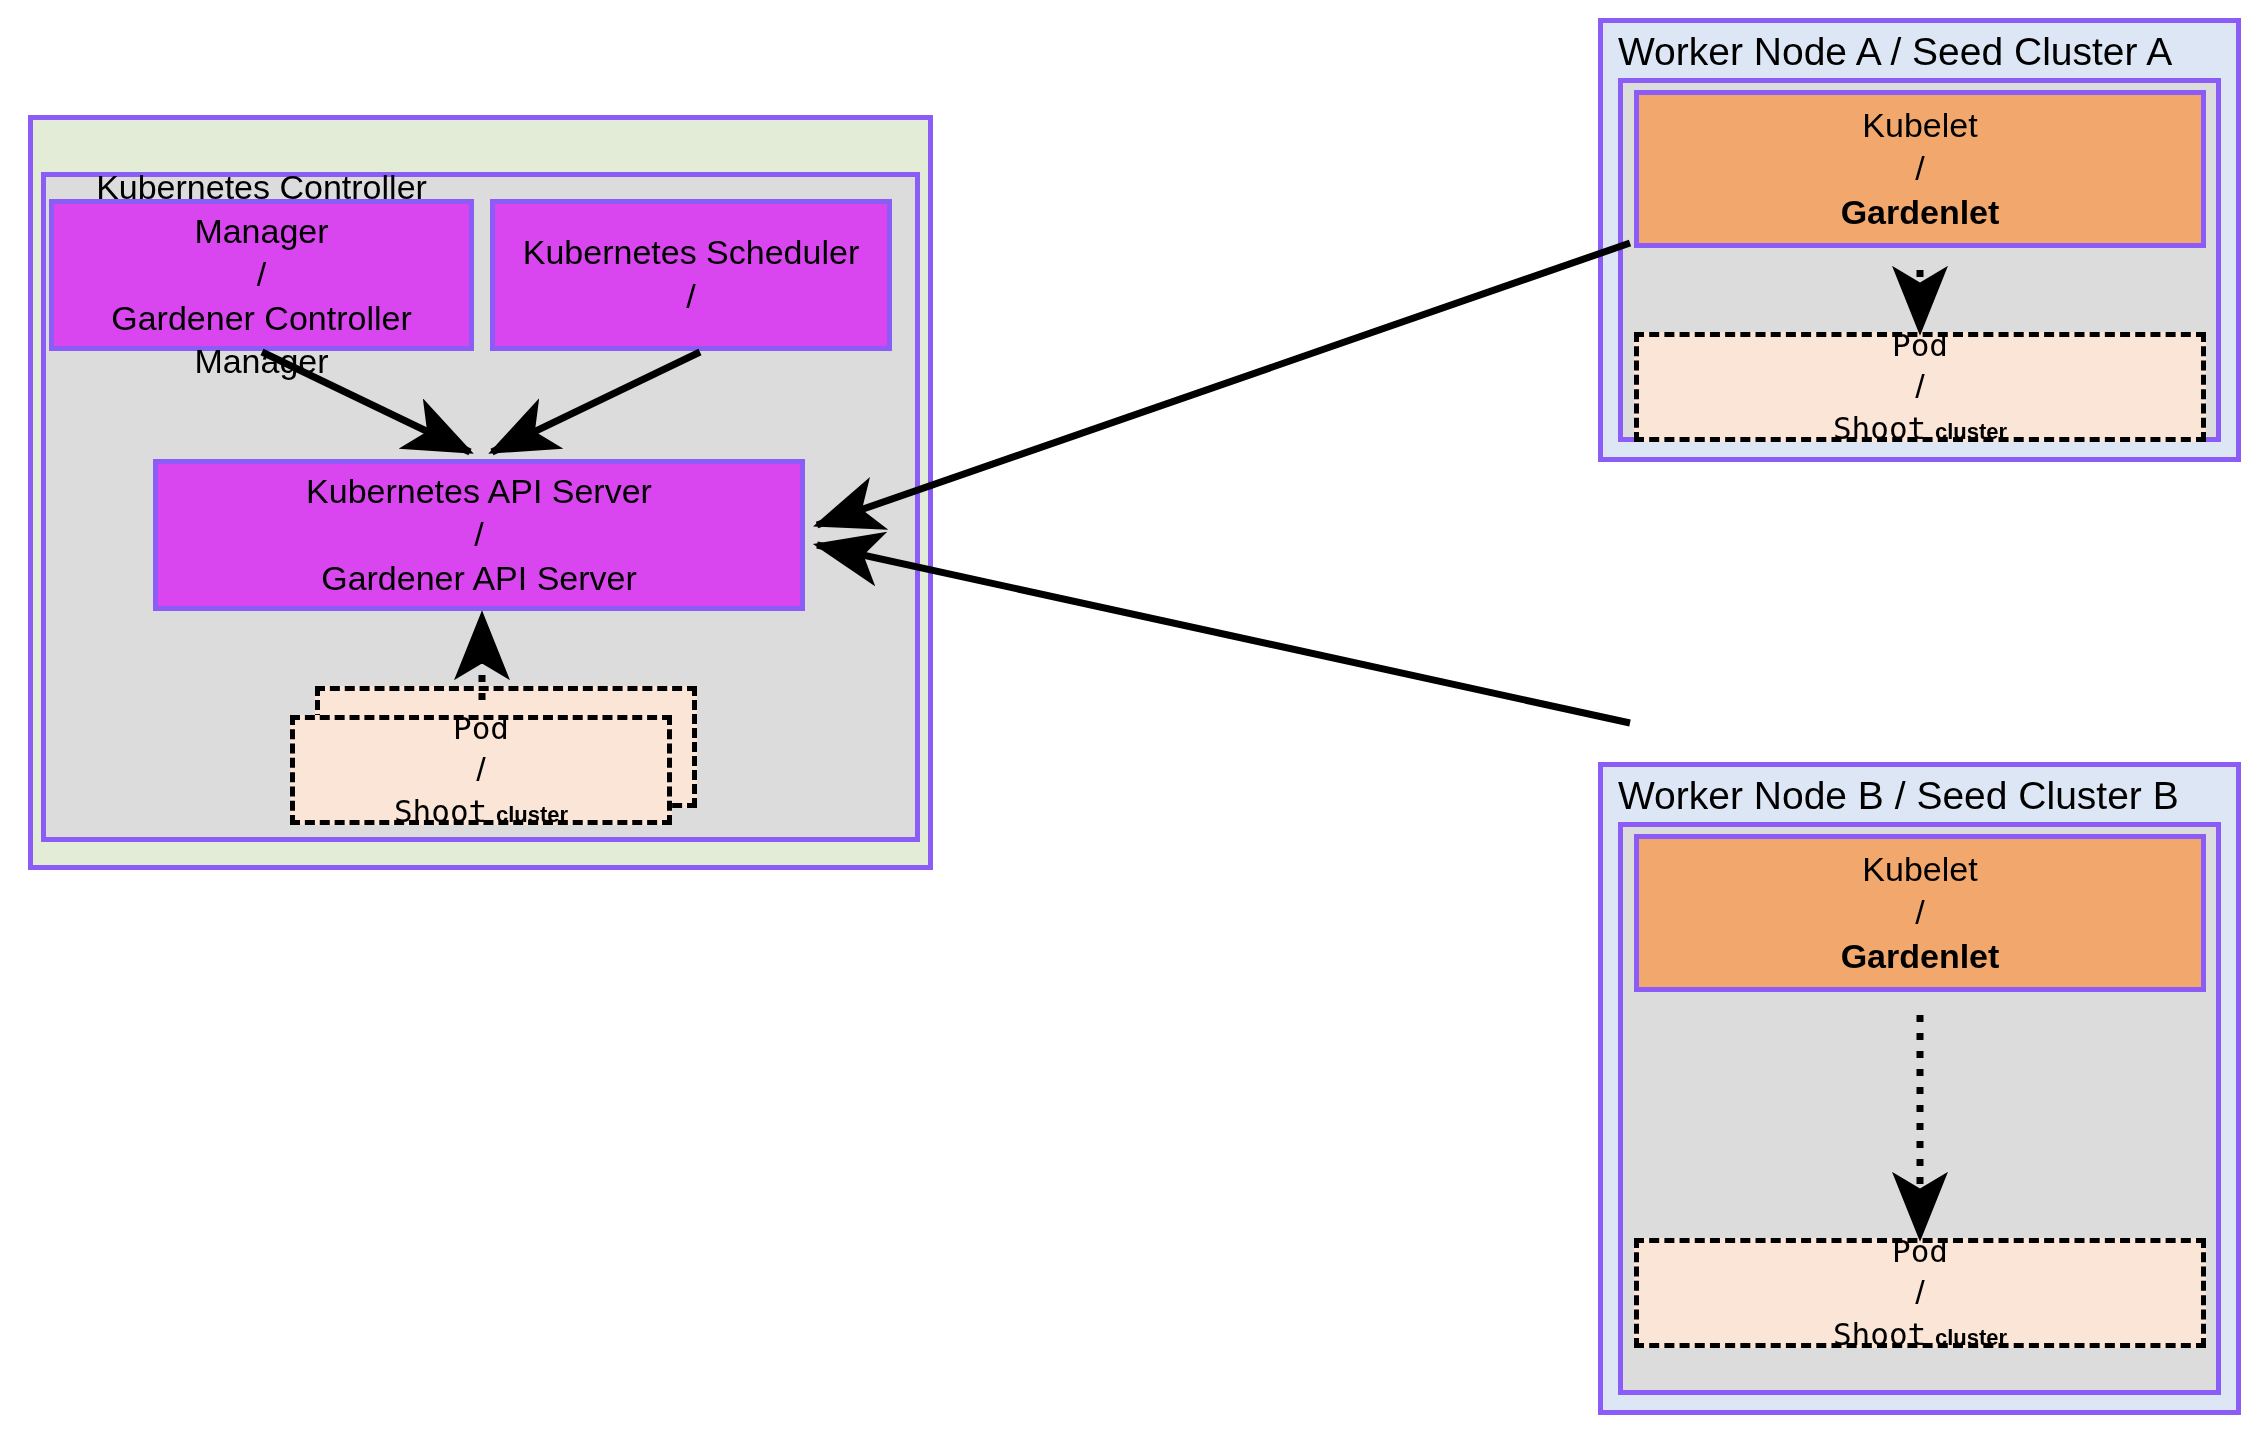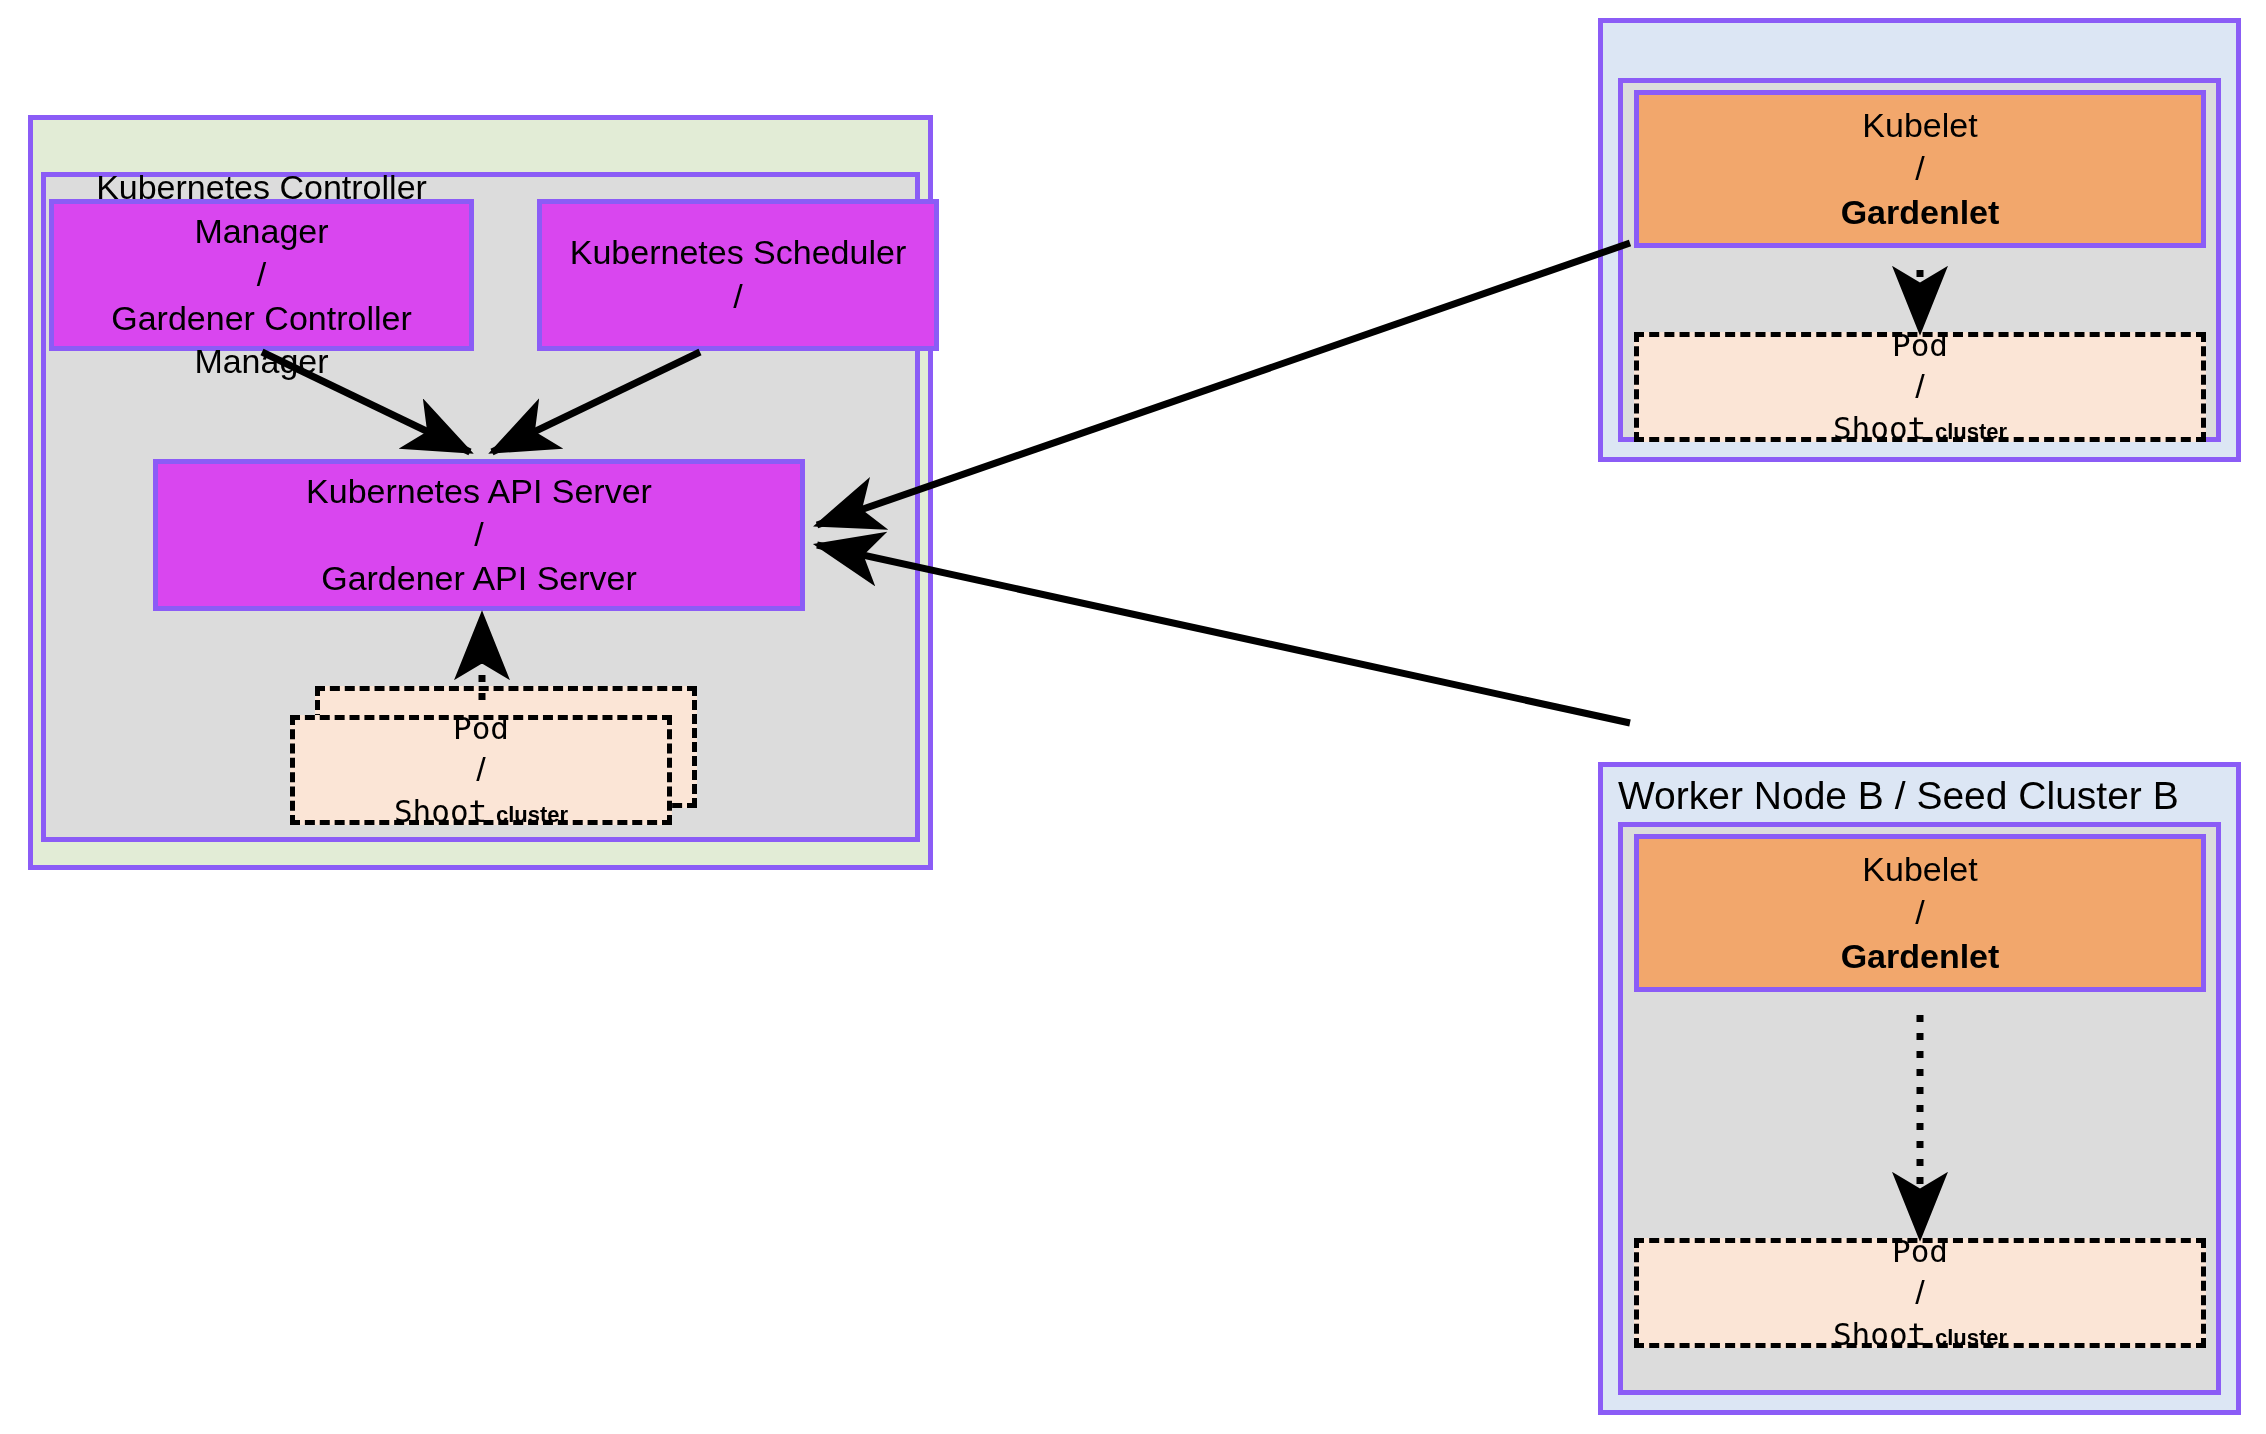--- a/index.html
+++ b/index.html
@@ -87,21 +87,21 @@
 
   <div class="box grey-panel" style="left:41px; top:172px; width:879px; height:670px;">
   </div>
 
   <div class="box green-node center-stack" style="left:49px; top:199px; width:425px; height:152px;">
     <div class="t-node">Kubernetes Controller Manager</div>
     <div class="t-slash">/</div>
     <div class="t-node">Gardener Controller Manager</div>
   </div>
 
-  <div class="box green-node center-stack" style="left:490px; top:199px; width:402px; height:152px;margin-left:47px;">
+  <div class="box green-node center-stack" style="left:490px; top:199px; width:402px; height:152px;">
     <div class="t-node">Kubernetes Scheduler</div>
     <div class="t-slash">/</div>
   </div>
 
   <div class="box green-node center-stack" style="left:153px; top:459px; width:652px; height:152px;">
     <div class="t-node">Kubernetes API Server</div>
     <div class="t-slash">/</div>
     <div class="t-node">Gardener API Server</div>
   </div>
 
@@ -109,20 +109,21 @@
   </div>
 
   <div class="dashed pod-node center-stack" style="left:290px; top:715px; width:382px; height:110px;">
     <div class="t-mono">Pod</div>
     <div class="t-slash">/</div>
     <div class="t-pod-line"><span class="mono">Shoot</span> <span class="sansb">cluster</span></div>
   </div>
 
   <div class="box blue-outer" style="left:1598px; top:18px; width:643px; height:444px;">
   </div>
+  <div class="box-title t-title" style="left:1618px; top:32px;">Worker Node A / Seed Cluster A</div>
 
   <div class="box grey-panel" style="left:1618px; top:78px; width:603px; height:364px;">
   </div>
 
   <div class="box orange-node center-stack" style="left:1634px; top:90px; width:572px; height:158px;">
     <div class="t-node">Kubelet</div>
     <div class="t-slash">/</div>
     <div class="t-node">
       <b>Gardenlet</b>
     </div>

